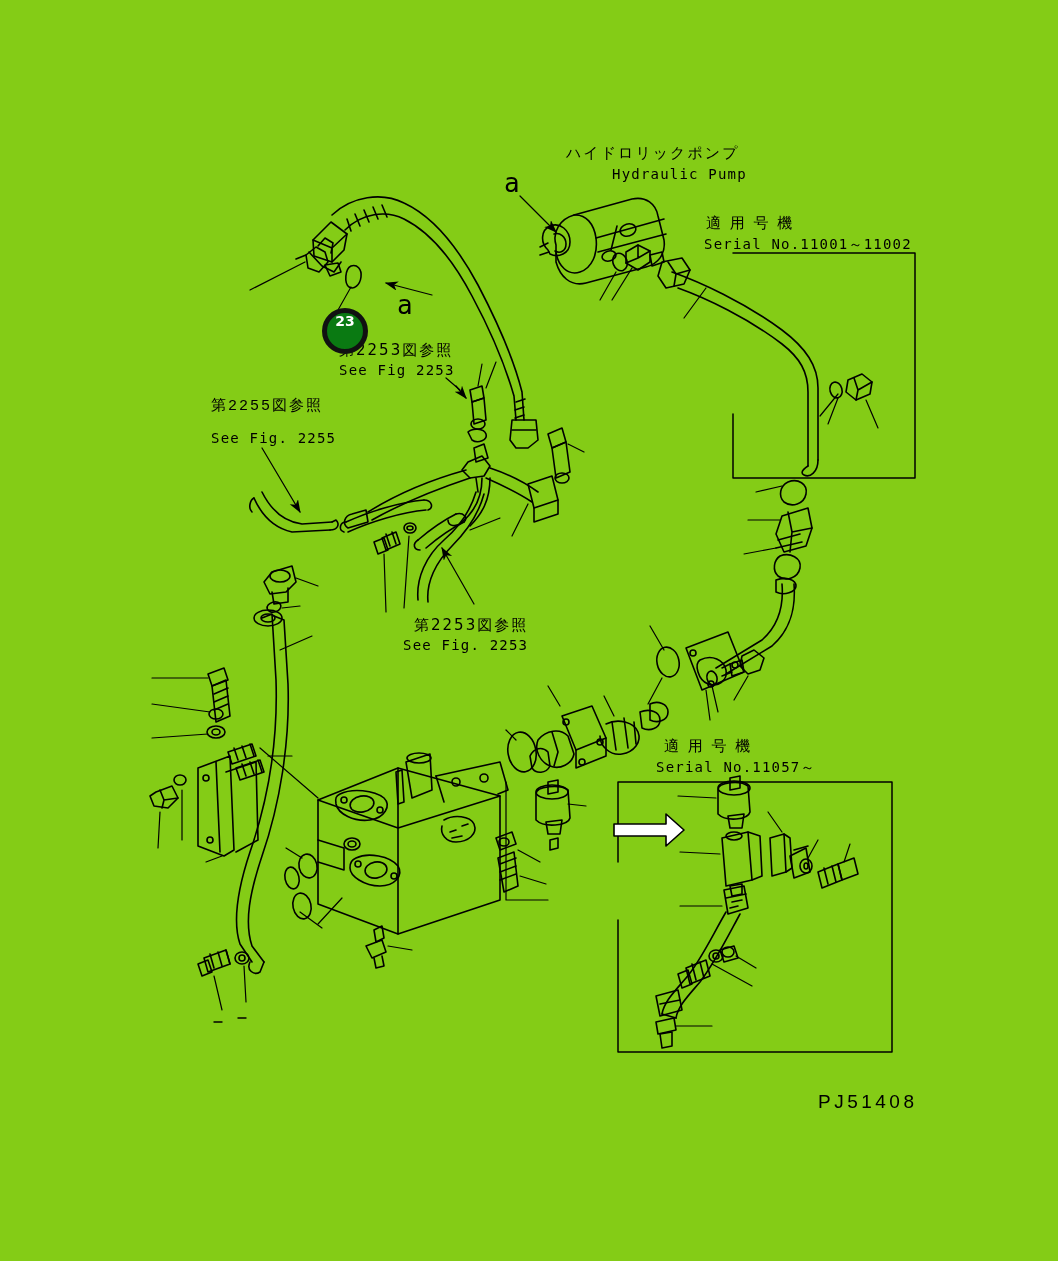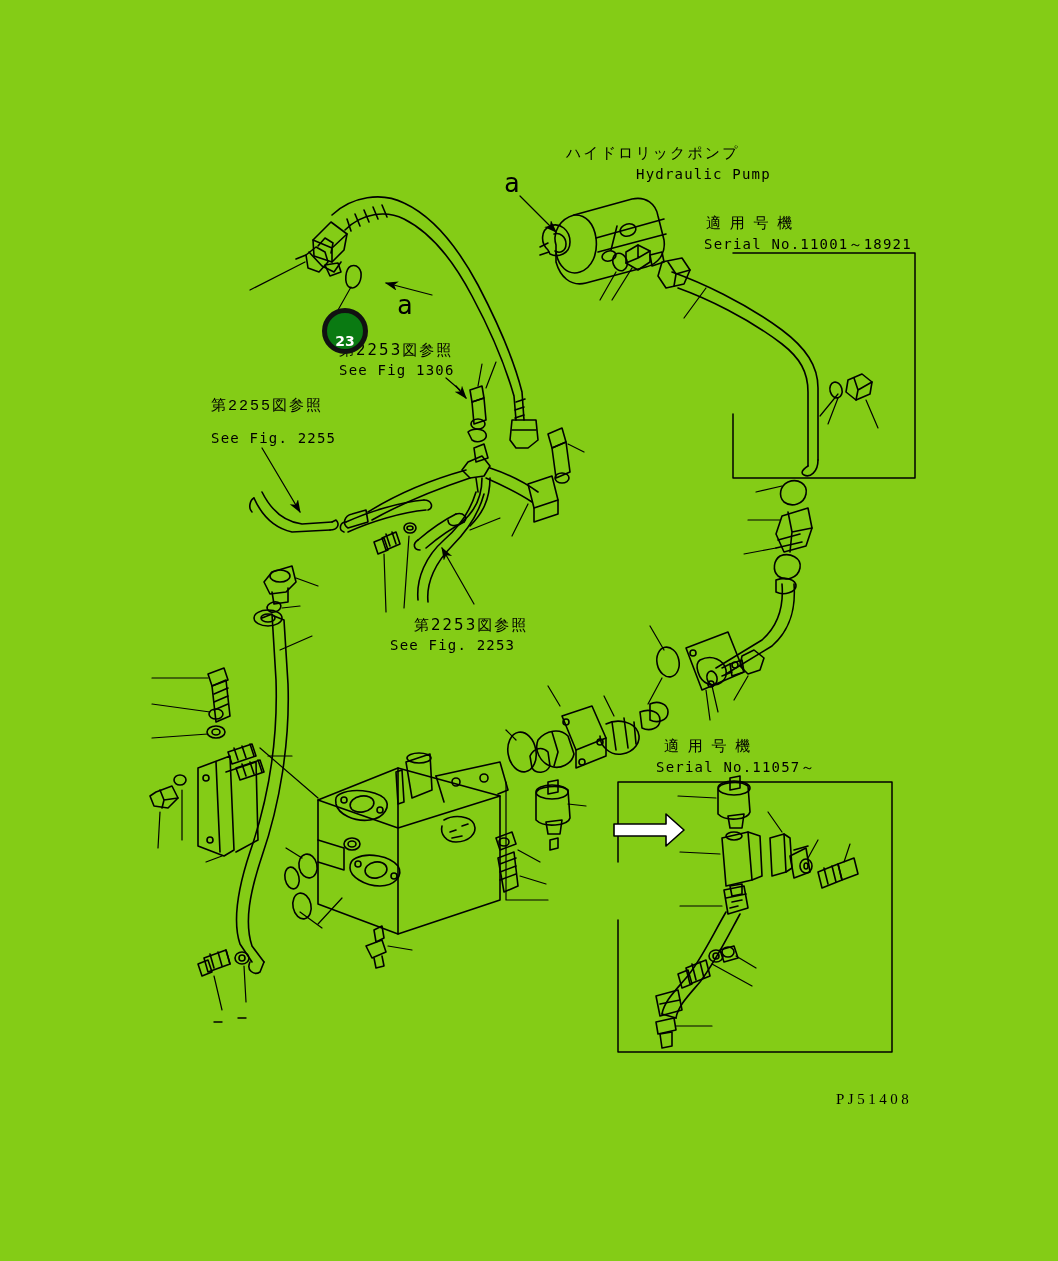--- a/index.html
+++ b/index.html
@@ -35,39 +35,38 @@
     font-family: "DejaVu Sans", sans-serif;
     font-size: 15px;
     letter-spacing: 2px;
   }
   .en {
     font-family: "DejaVu Sans Mono", monospace;
     font-size: 14px;
     letter-spacing: 1.2px;
   }
   .code {
-    font-family: Liberation Serif, serif;
-    font-size: 15px;
+    font-family: Liberation Sans, sans-serif;
+    font-size: 19px;
     letter-spacing: 3.5px;
-    margin-left: 18px;
   }
   .glyph-a {
     font-family: "DejaVu Sans Mono", monospace;
     font-size: 26px;
   }
   .badge {
     position: absolute;
     width: 46px;
     height: 46px;
     border-radius: 50%;
     background: #0a7a12;
     border: 5px solid #111111;
     box-sizing: border-box;
     display: flex;
-    align-items: flex-end;
+    align-items: flex-start;
     justify-content: center;
     color: #ffffff;
     font-family: "DejaVu Sans", sans-serif;
     font-size: 14px;
     font-weight: bold;
   }
 </style>
 </head>
 <body>
 
@@ -502,39 +501,39 @@
         <path d="M546,822 L562,820 L560,834 L548,834 Z"></path>
         <path d="M550,840 L558,838 L558,848 L550,850 Z"></path>
         <path d="M506,782 L506,900 L548,900" stroke-width="1.2"></path>
         <path d="M586,806 L568,804" stroke-width="1.2"></path>
       </g>
 
     </g>
   </svg>
 
   <div class="lbl jp" style="left:566px; top:145px;">ハイドロリックポンプ</div>
-  <div class="lbl en" style="left:596px; top:166px;padding-left:40px;">Hydraulic Pump</div>
+  <div class="lbl en" style="left:572px; top:166px;padding-left:40px;">Hydraulic Pump</div>
 
   <div class="lbl glyph-a" style="left:504px; top:168px;">a</div>
   <div class="lbl glyph-a" style="left:397px; top:290px;">a</div>
 
   <div class="lbl jp" style="left:706px; top:215px;">適 用 号 機</div>
-  <div class="lbl en" style="left:704px; top:236px;">Serial No.11001～18921</div>
+  <div class="lbl en" style="left:704px; top:236px;">Serial No.11001～11002</div>
 
   <div class="lbl jp" style="left:664px; top:738px;">適 用 号 機</div>
   <div class="lbl en" style="left:656px; top:759px;">Serial No.11057～</div>
 
   <div class="lbl jp" style="left:339px; top:342px;">第2253図参照</div>
-  <div class="lbl en" style="left:339px; top:362px;">See Fig 1306</div>
+  <div class="lbl en" style="left:339px; top:362px;">See Fig 2253</div>
 
   <div class="lbl jp" style="left:211px; top:398px;font-family:Liberation Mono, monospace;">第2255図参照</div>
   <div class="lbl en" style="left:211px; top:430px;">See Fig. 2255</div>
 
   <div class="lbl jp" style="left:414px; top:617px;">第2253図参照</div>
-  <div class="lbl en" style="left:390px; top:637px;">See Fig. 2253</div>
+  <div class="lbl en" style="left:403px; top:637px;">See Fig. 2253</div>
 
   <div class="badge" style="left:322px; top:308px;">
     <span>23</span>
   </div>
 
   <div class="lbl code" style="left:818px; top:1091px;">PJ51408</div>
 
 </div>
 
 </body></html>

